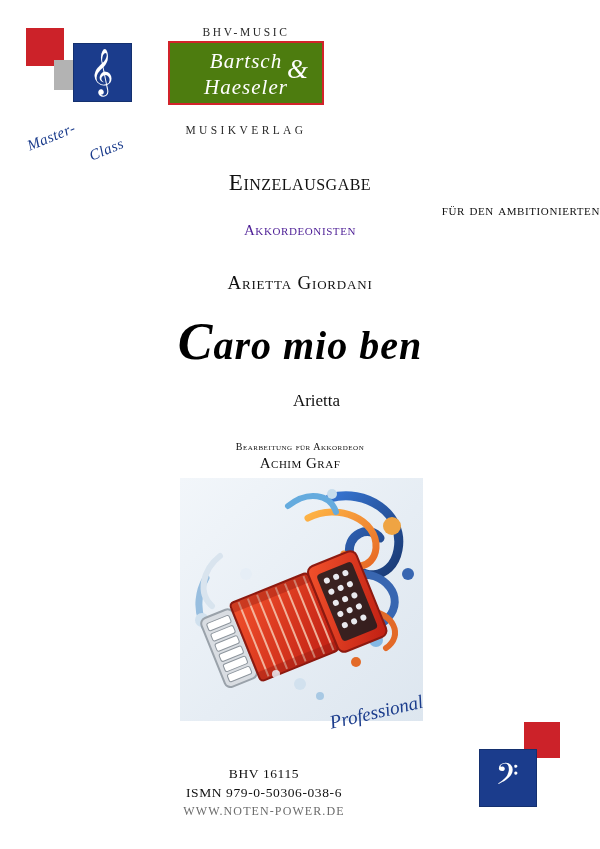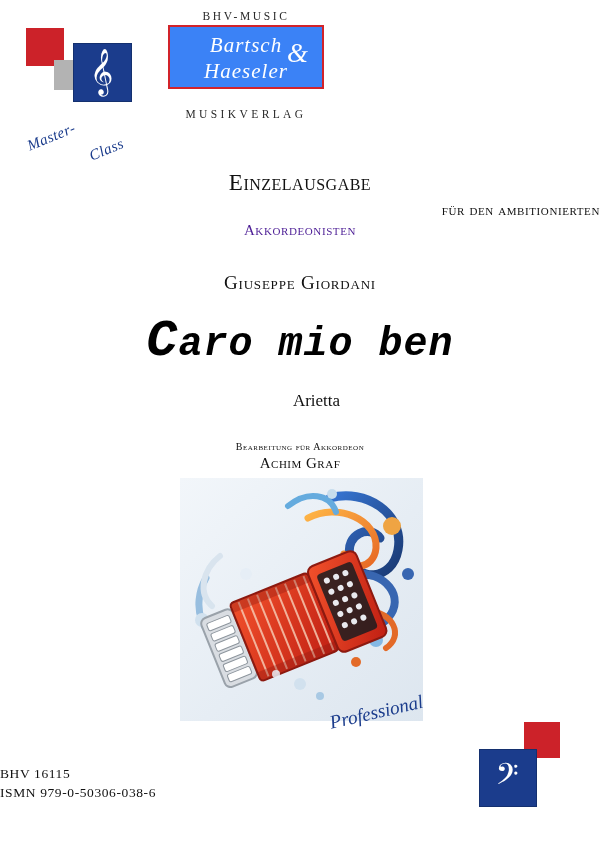--- a/index.html
+++ b/index.html
@@ -92,37 +92,37 @@
     top: 38px;
     transform: rotate(-22deg);
     transform-origin: left center;
     letter-spacing: 0.5px;
   }
 
   
   .publisher {
     position: absolute;
     left: 0px;
-    top: 10px;
+    top: 26px;
     width: 492px;
     text-align: center;
   }
   .pub-line-top {
     font-family: "Liberation Serif", serif;
     font-size: 11.5px;
     letter-spacing: 2.6px;
     color: #2a2a2a;
     margin-bottom: 3px;
   }
   .pub-box {
     display: inline-block;
     position: relative;
     width: 152px;
     height: 60px;
-    background: #3b82f6;
+    background: #4d7c0f;
     border: 2px solid #d2232a;
   }
   .pub-name {
     position: absolute;
     left: 0;
     top: 0;
     width: 152px;
     height: 60px;
     color: #ffffff;
     font-family: "Liberation Serif", serif;
@@ -180,21 +180,21 @@
     color: #4c1d95;
   }
   .composer {
     font-family: "Liberation Serif", serif;
     font-size: 19px;
     letter-spacing: 0.8px;
     margin-top: 33px;
     color: #111;
   }
   .work-title {
-    font-family: Liberation Mono, monospace;
+    font-family: Liberation Serif, serif;
     font-style: italic;
     font-weight: bold;
     font-size: 40px;
     margin-top: 18px;
     letter-spacing: 1px;
     color: #000;
   }
   .work-title .dropcap {
     font-size: 52px;
   }
@@ -294,20 +294,21 @@
     line-height: 58px;
     text-align: center;
   }
 
   
   .footer {
     position: absolute;
     left: 0;
     top: 766px;
     width: 528px;
+    text-align: center;
   }
   .footer-line {
     font-family: "Liberation Serif", serif;
     font-size: 13.5px;
     letter-spacing: 0.6px;
     color: #111;
     margin-bottom: 3px;
   }
   .footer-url {
     font-family: "Liberation Serif", serif;
@@ -343,21 +344,21 @@
       <div class="pub-amp">&amp;</div>
     </div>
     <div class="pub-line-bottom">MUSIKVERLAG</div>
   </div>
 
   <div class="titles">
     <div class="edition-title sc">Einzelausgabe</div>
     <div class="edition-sub1 sc">für den ambitionierten</div>
     <div class="edition-sub2 sc">Akkordeonisten</div>
     <div class="composer sc">
-      <span>Giuseppe Giordani</span>
+      <span>Arietta Giordani</span>
     </div>
     <div class="work-title">
       <span class="dropcap">C</span><span>aro mio ben</span>
     </div>
     <div class="form-name">Arietta</div>
     <div class="arranger-line1 sc">Bearbeitung für Akkordeon</div>
     <div class="arranger-line2 sc">Achim Graf</div>
   </div>
 
   <div class="artwork">
@@ -465,15 +466,16 @@
   <div class="bassclef">
     <div class="bc-sq-red"></div>
     <div class="bc-sq-grey"></div>
     <div class="bc-sq-blue"></div>
     <div class="bc-glyph">𝄢</div>
   </div>
 
   <div class="footer">
     <div class="footer-line">BHV 16115</div>
     <div class="footer-line">ISMN 979-0-50306-038-6</div>
+    <div class="footer-url">WWW.NOTEN-POWER.DE</div>
   </div>
 
 </div>
 
 </body></html>

